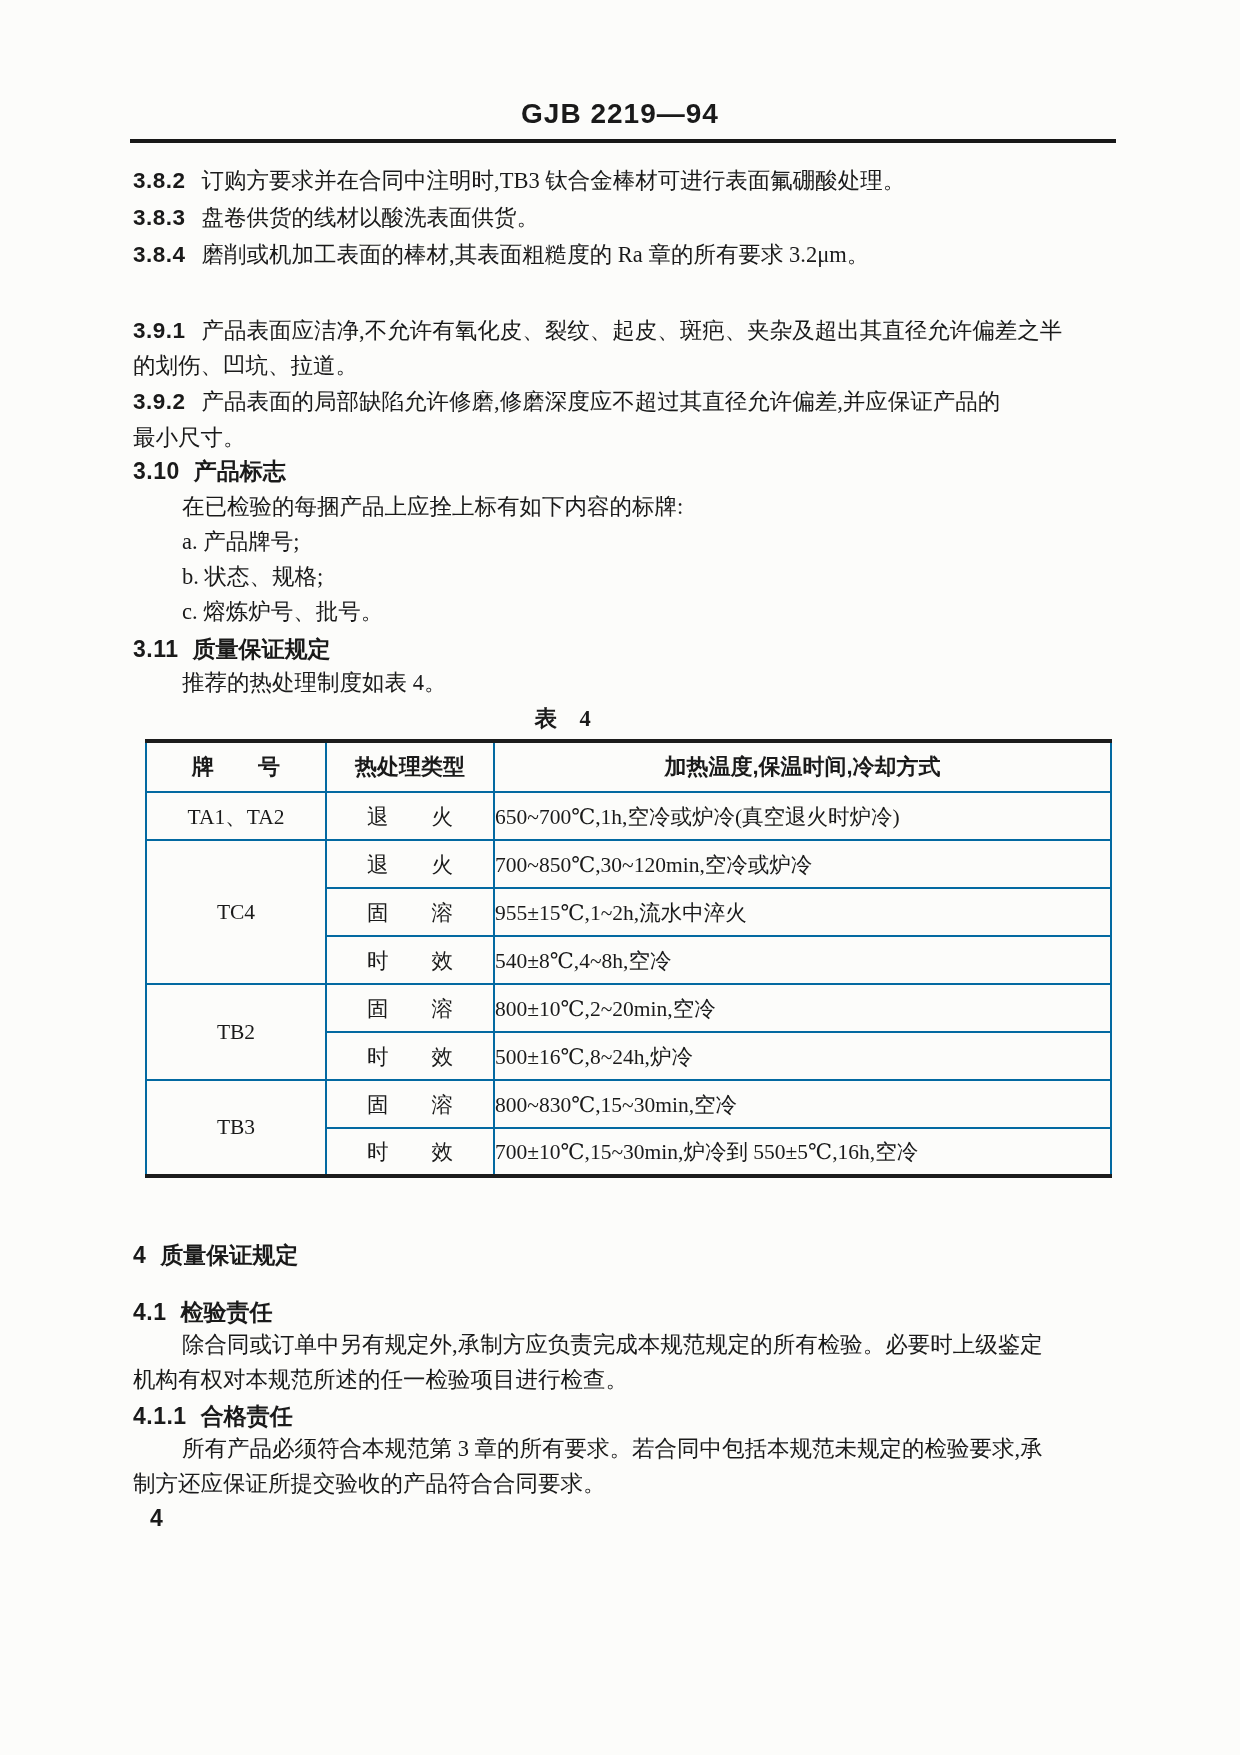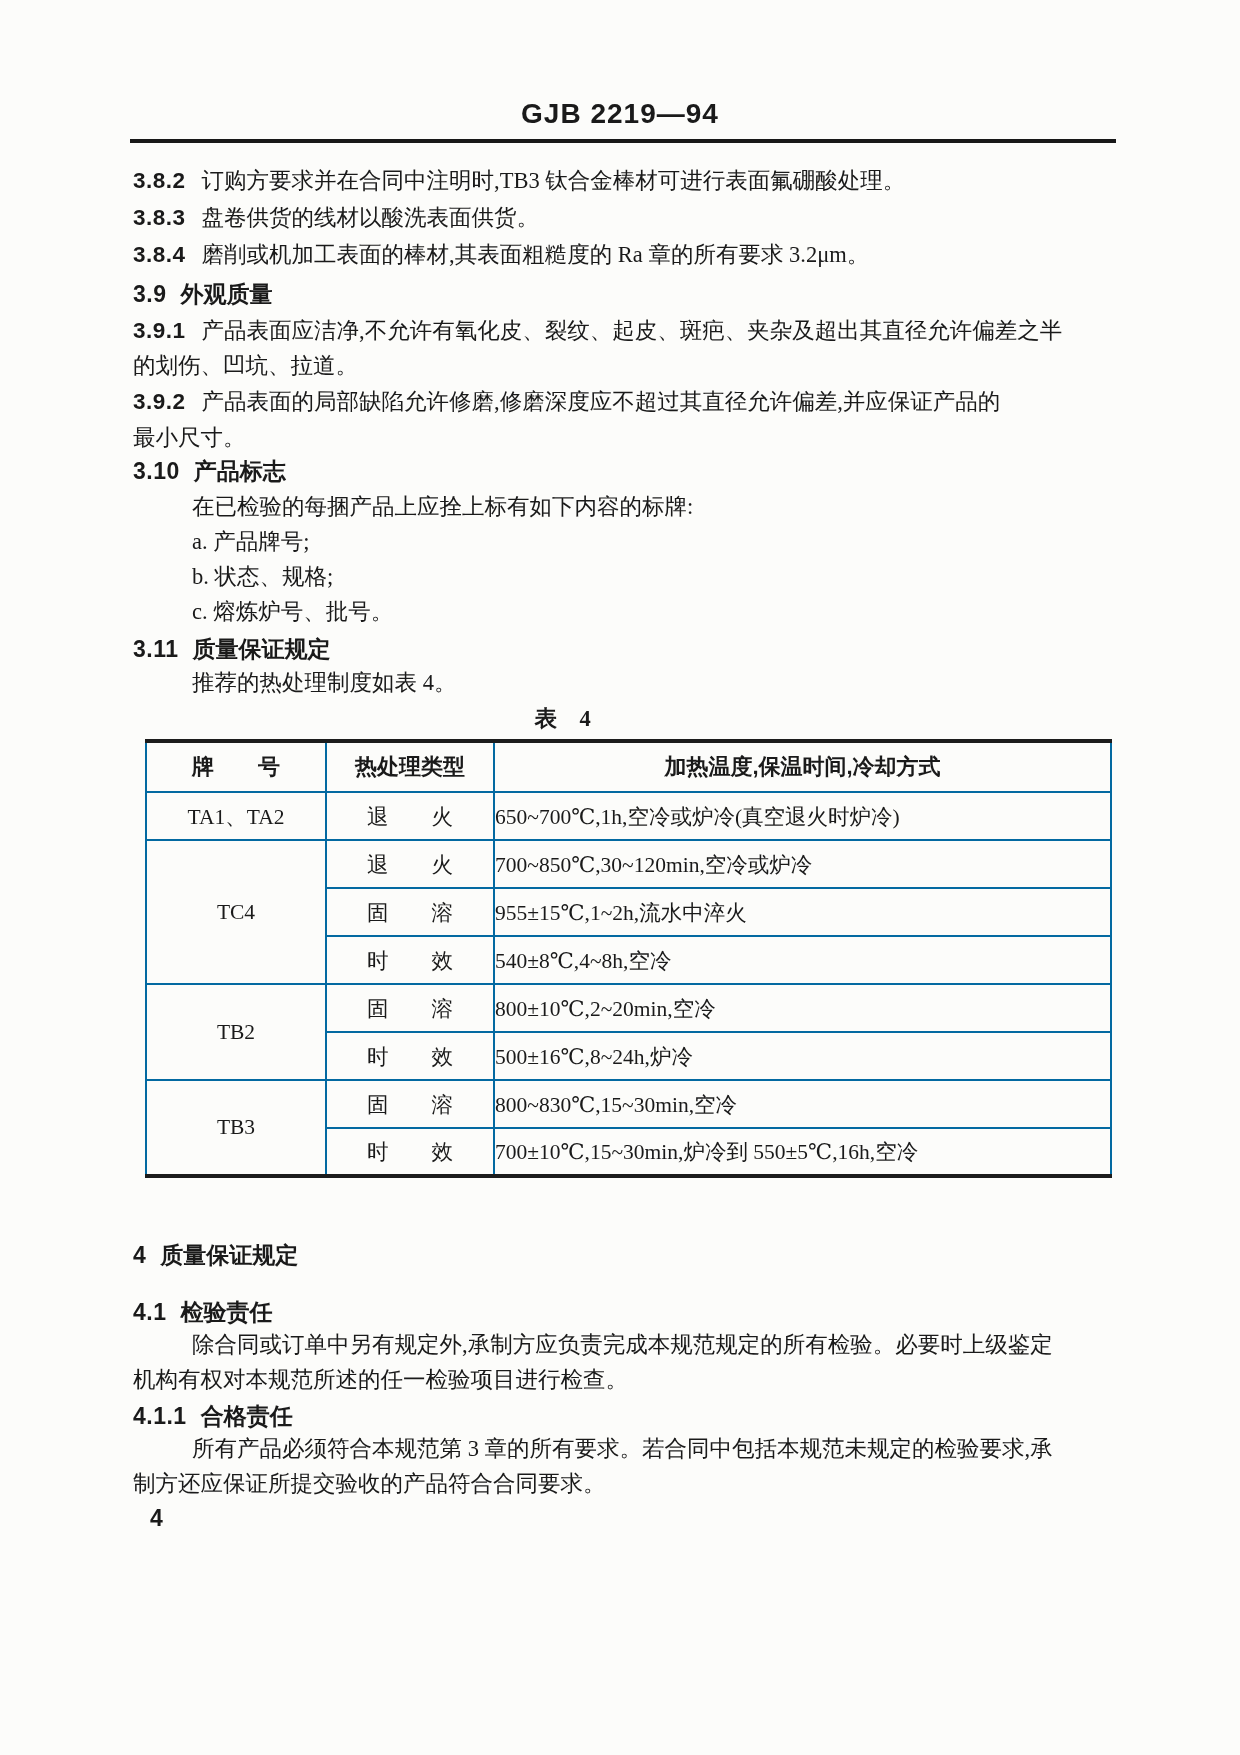--- a/index.html
+++ b/index.html
@@ -23,21 +23,21 @@
   .rule{
     left:130px;width:986px;top:139px;height:4px;
     background:#181818;
   }
   
   .line{
     left:133px;width:980px;
     font-size:22.5px;line-height:30px;
     white-space:nowrap;
   }
-  .indent{left:192px;width:935px;}
+  .indent{left:182px;width:935px;}
   .num{
     font-family:"Liberation Sans","DejaVu Sans",sans-serif;
     font-weight:700;
     margin-right:16px;
     letter-spacing:0.5px;
   }
   .heading{
     font-family:"Liberation Sans","DejaVu Sans",sans-serif;
     font-weight:700;font-size:23px;
   }
@@ -94,23 +94,20 @@
   <div class="abs line" style="top:166px">
     <span class="num">3.8.2</span><span>订购方要求并在合同中注明时,TB3 钛合金棒材可进行表面氟硼酸处理。</span>
   </div>
   <div class="abs line" style="top:203px">
     <span class="num">3.8.3</span><span>盘卷供货的线材以酸洗表面供货。</span>
   </div>
   <div class="abs line" style="top:240px">
     <span class="num">3.8.4</span><span>磨削或机加工表面的棒材,其表面粗糙度的 Ra 章的所有要求 3.2μm。</span>
   </div>
 
-  <div class="abs line heading" style="top:279px">
-    <span class="num">3.9</span><span>外观质量</span>
-  </div>
 
   <div class="abs line" style="top:316px">
     <span class="num">3.9.1</span><span>产品表面应洁净,不允许有氧化皮、裂纹、起皮、斑疤、夹杂及超出其直径允许偏差之半</span>
   </div>
   <div class="abs line" style="top:351px">的划伤、凹坑、拉道。</div>
 
   <div class="abs line" style="top:387px">
     <span class="num">3.9.2</span><span>产品表面的局部缺陷允许修磨,修磨深度应不超过其直径允许偏差,并应保证产品的</span>
   </div>
   <div class="abs line" style="top:423px">最小尺寸。</div>

